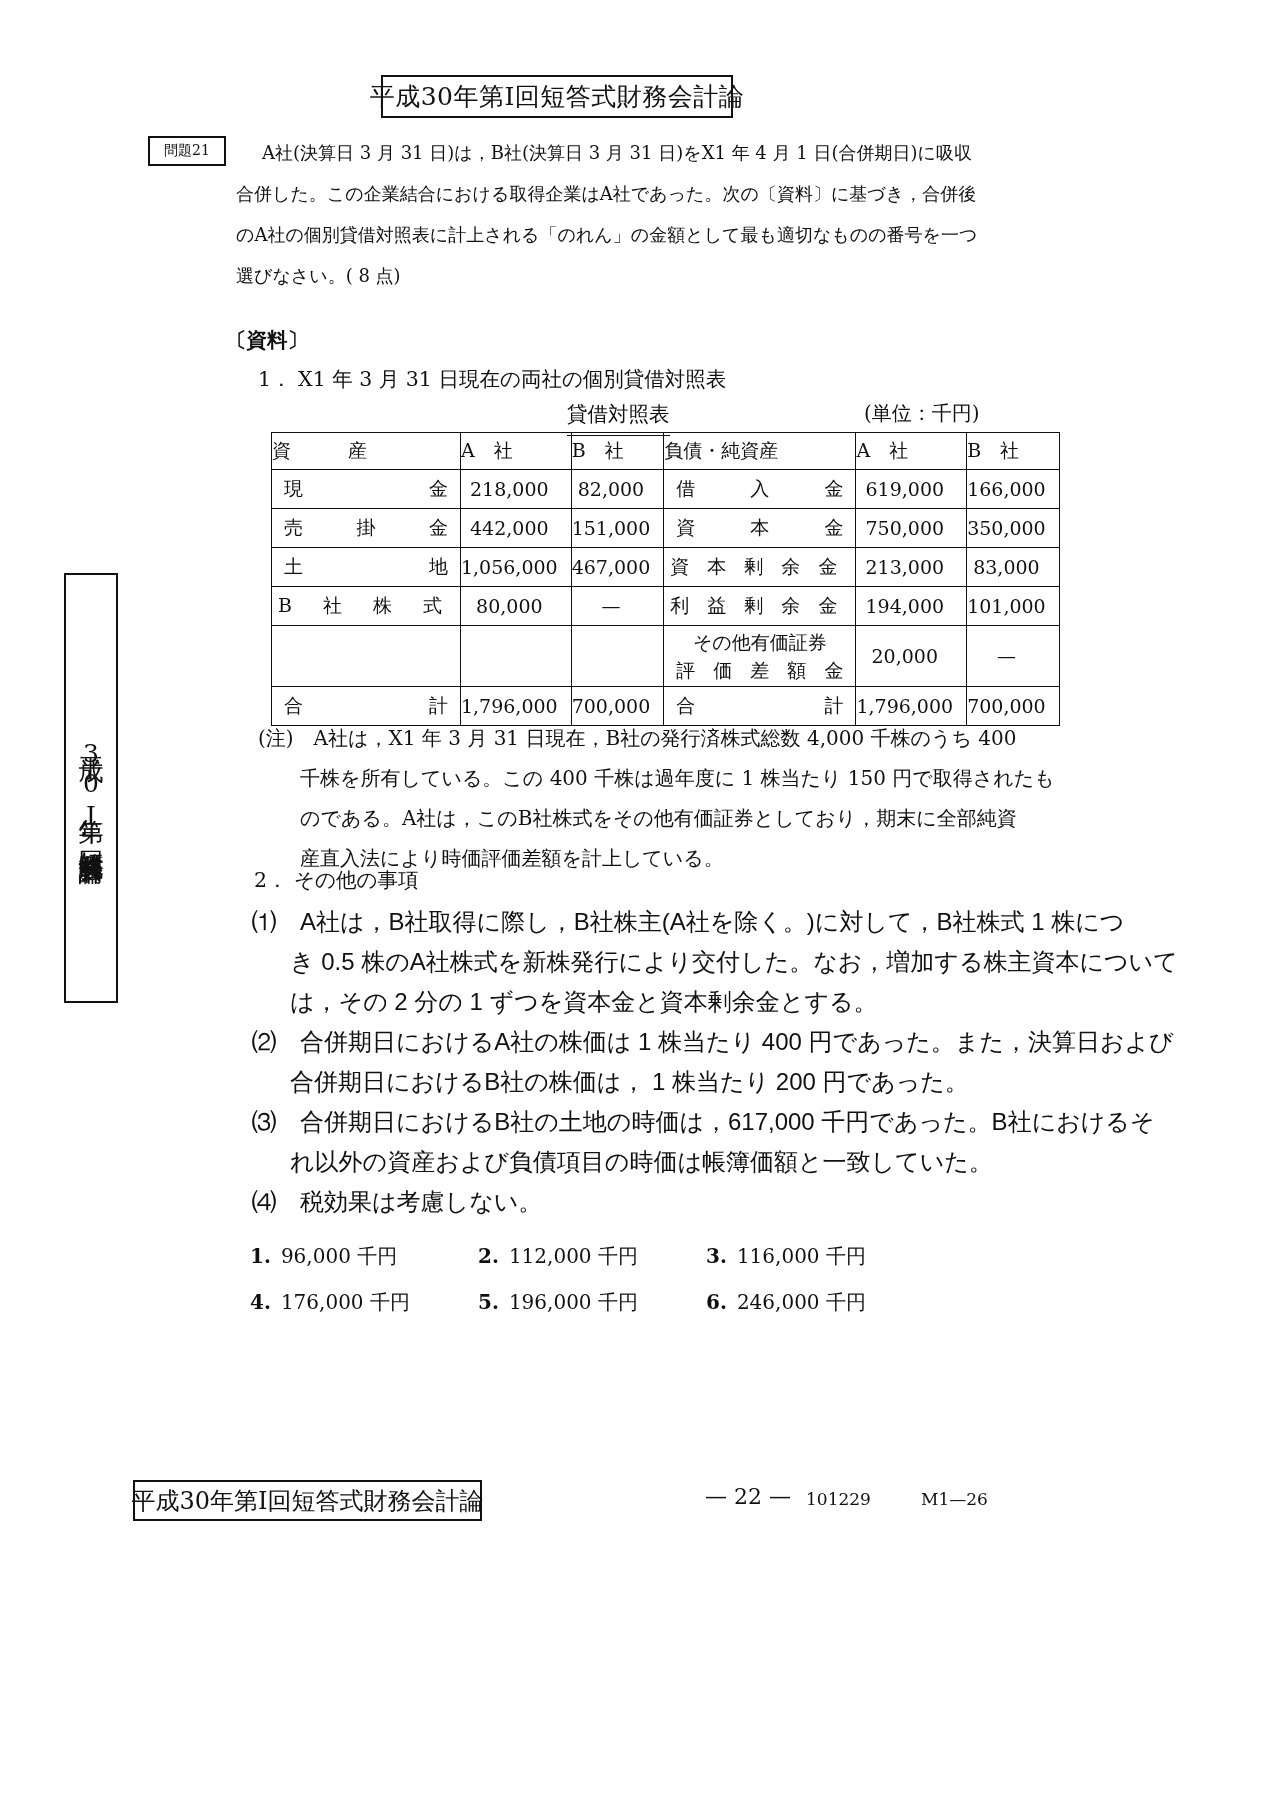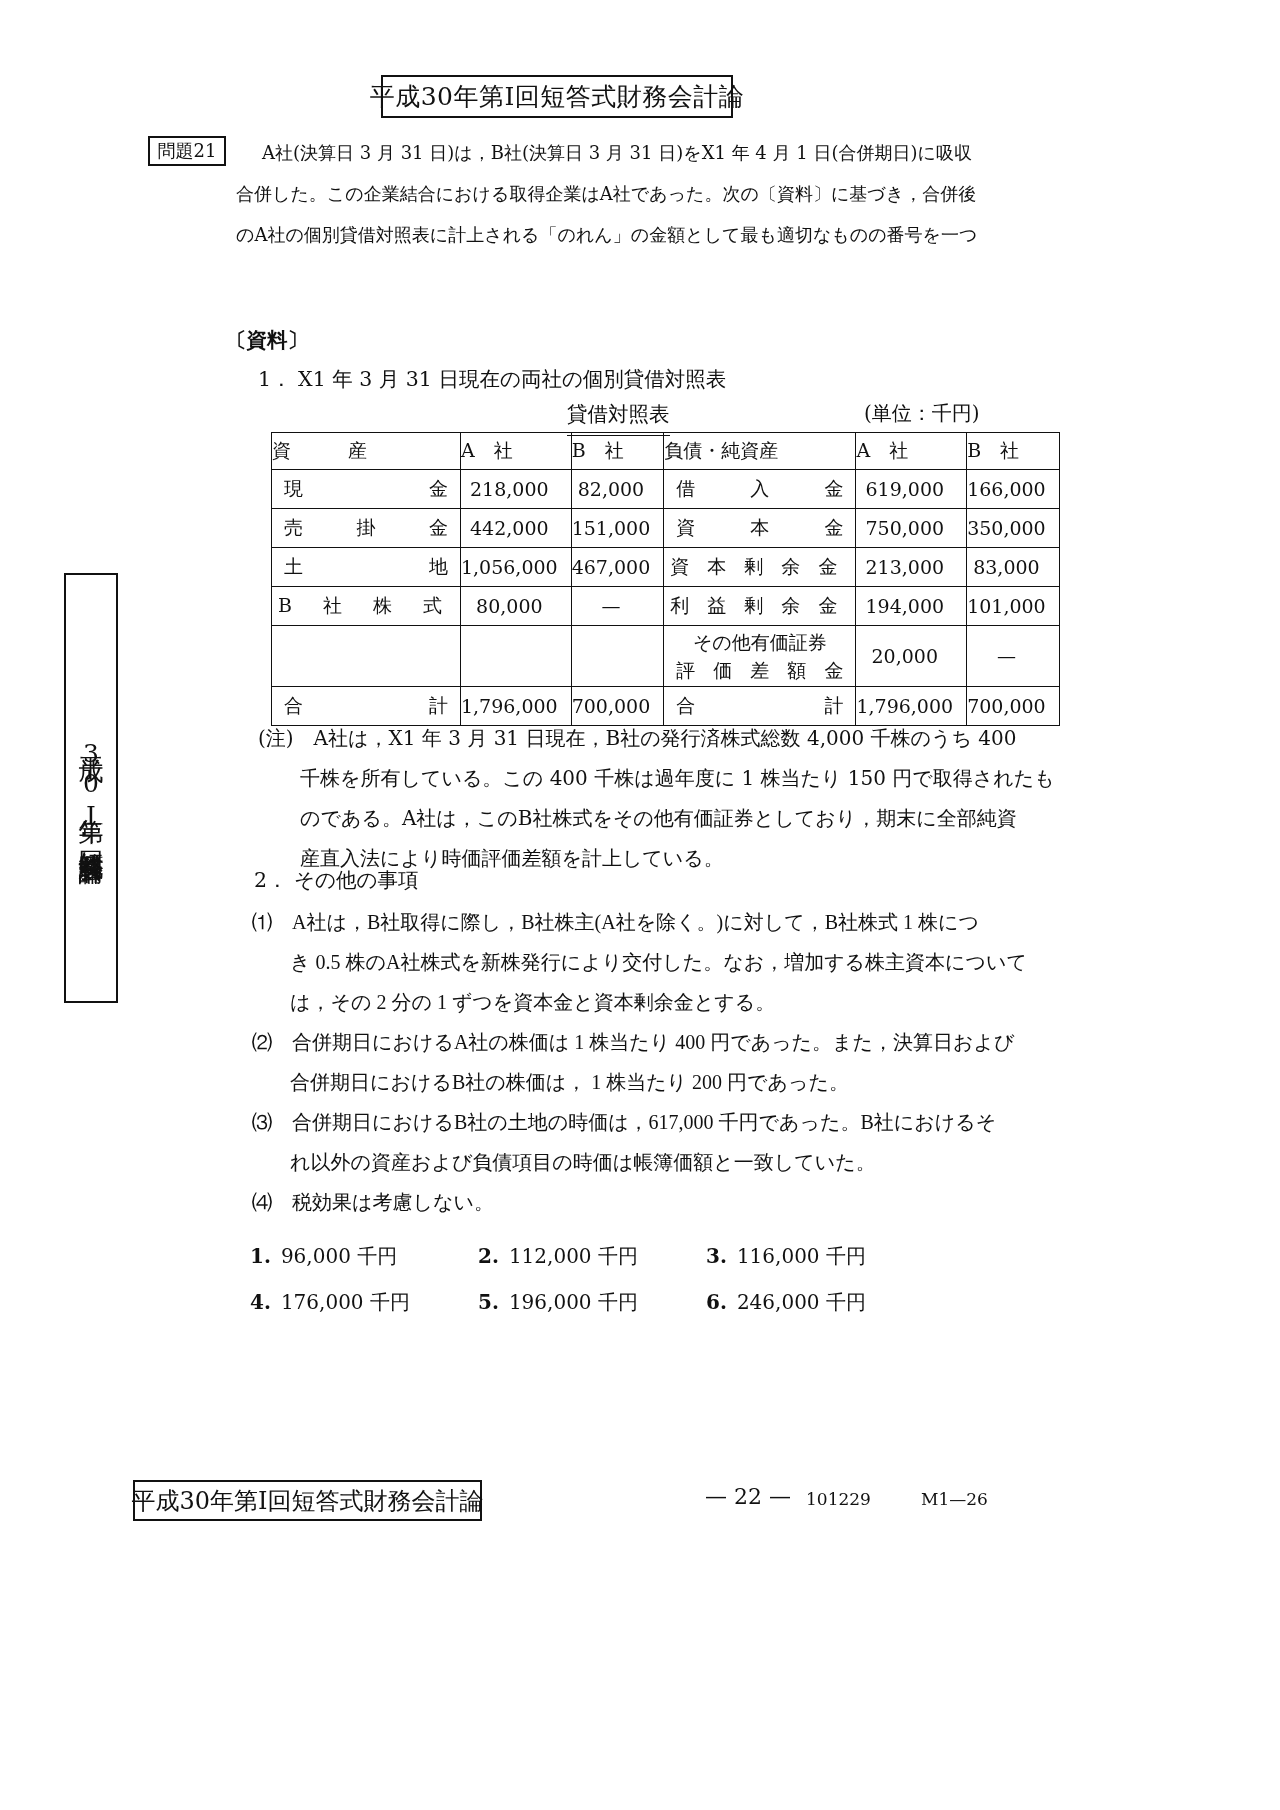--- a/index.html
+++ b/index.html
@@ -48,21 +48,21 @@
     top: 136px;
     width: 78px;
     height: 30px;
     border: 2px solid #111;
     display: flex;
     align-items: center;
     justify-content: center;
     box-sizing: border-box;
   }
   .qnum-text {
-    font-size: 18px;
+    font-size: 14px;
     white-space: nowrap;
     font-family: "DejaVu Serif", "Liberation Serif", serif;
     text-align: center;
   }
 
   
   .qbody {
     position: absolute;
     left: 236px;
     top: 132px;
@@ -185,23 +185,23 @@
     top: 866px;
     font-size: 20.5px;
     white-space: nowrap;
     font-family: "DejaVu Serif", "Liberation Serif", serif;
   }
   .sublist {
     position: absolute;
     left: 252px;
     top: 902px;
     width: 740px;
-    font-size: 20px;
+    font-size: 24px;
     line-height: 40px;
-    font-family: Liberation Serif, serif;
+    font-family: Liberation Sans, sans-serif;
   }
   .sublist .row { margin-bottom: 0px; }
   .sublist .ln { white-space: nowrap; display: block; }
   .sublist .hang { padding-left: 38px; }
 
   
   .choices {
     position: absolute;
     left: 250px;
     top: 1233px;
@@ -297,20 +297,21 @@
   </div>
 
   <div class="qnum-box">
     <span class="qnum-text">問題21</span>
   </div>
 
   <div class="qbody">
     <span class="ln indent">A社(決算日 3 月 31 日)は，B社(決算日 3 月 31 日)をX1 年 4 月 1 日(合併期日)に吸収</span>
     <span class="ln">合併した。この企業結合における取得企業はA社であった。次の〔資料〕に基づき，合併後</span>
     <span class="ln">のA社の個別貸借対照表に計上される「のれん」の金額として最も適切なものの番号を一つ</span>
+    <span class="ln">選びなさい。( 8 点)</span>
   </div>
 
   <div class="shiryo">〔資料〕</div>
   <div class="item1">1． X1 年 3 月 31 日現在の両社の個別貸借対照表</div>
 
   <div class="bs-caption">貸借対照表</div>
   <div class="unit-note">(単位：千円)</div>
 
   <table class="bs">
     <tbody>

